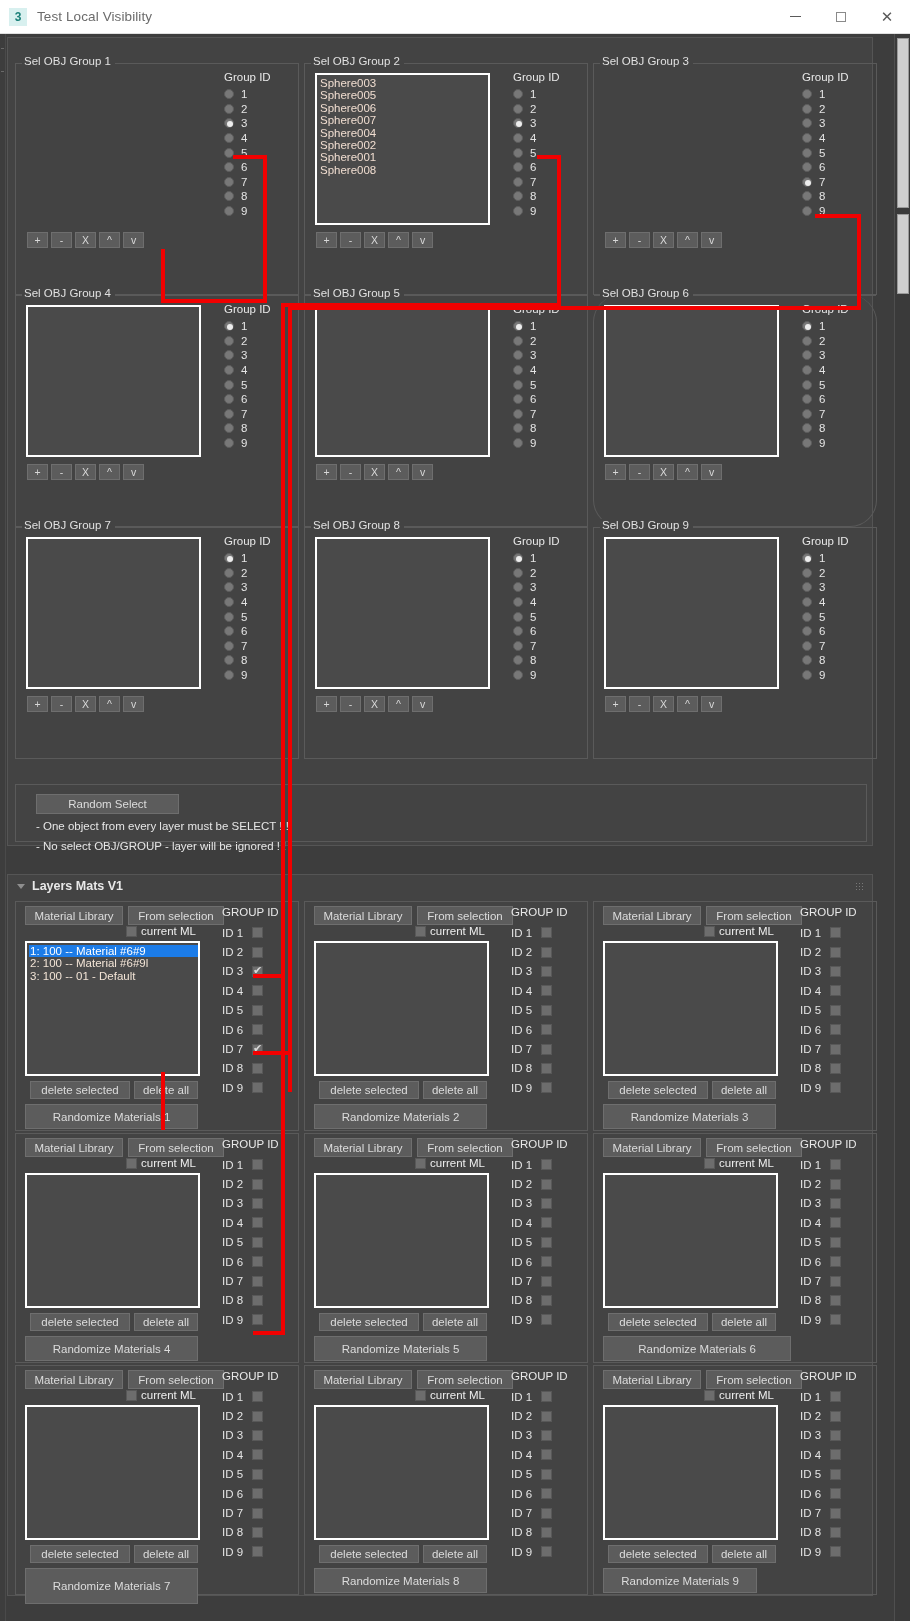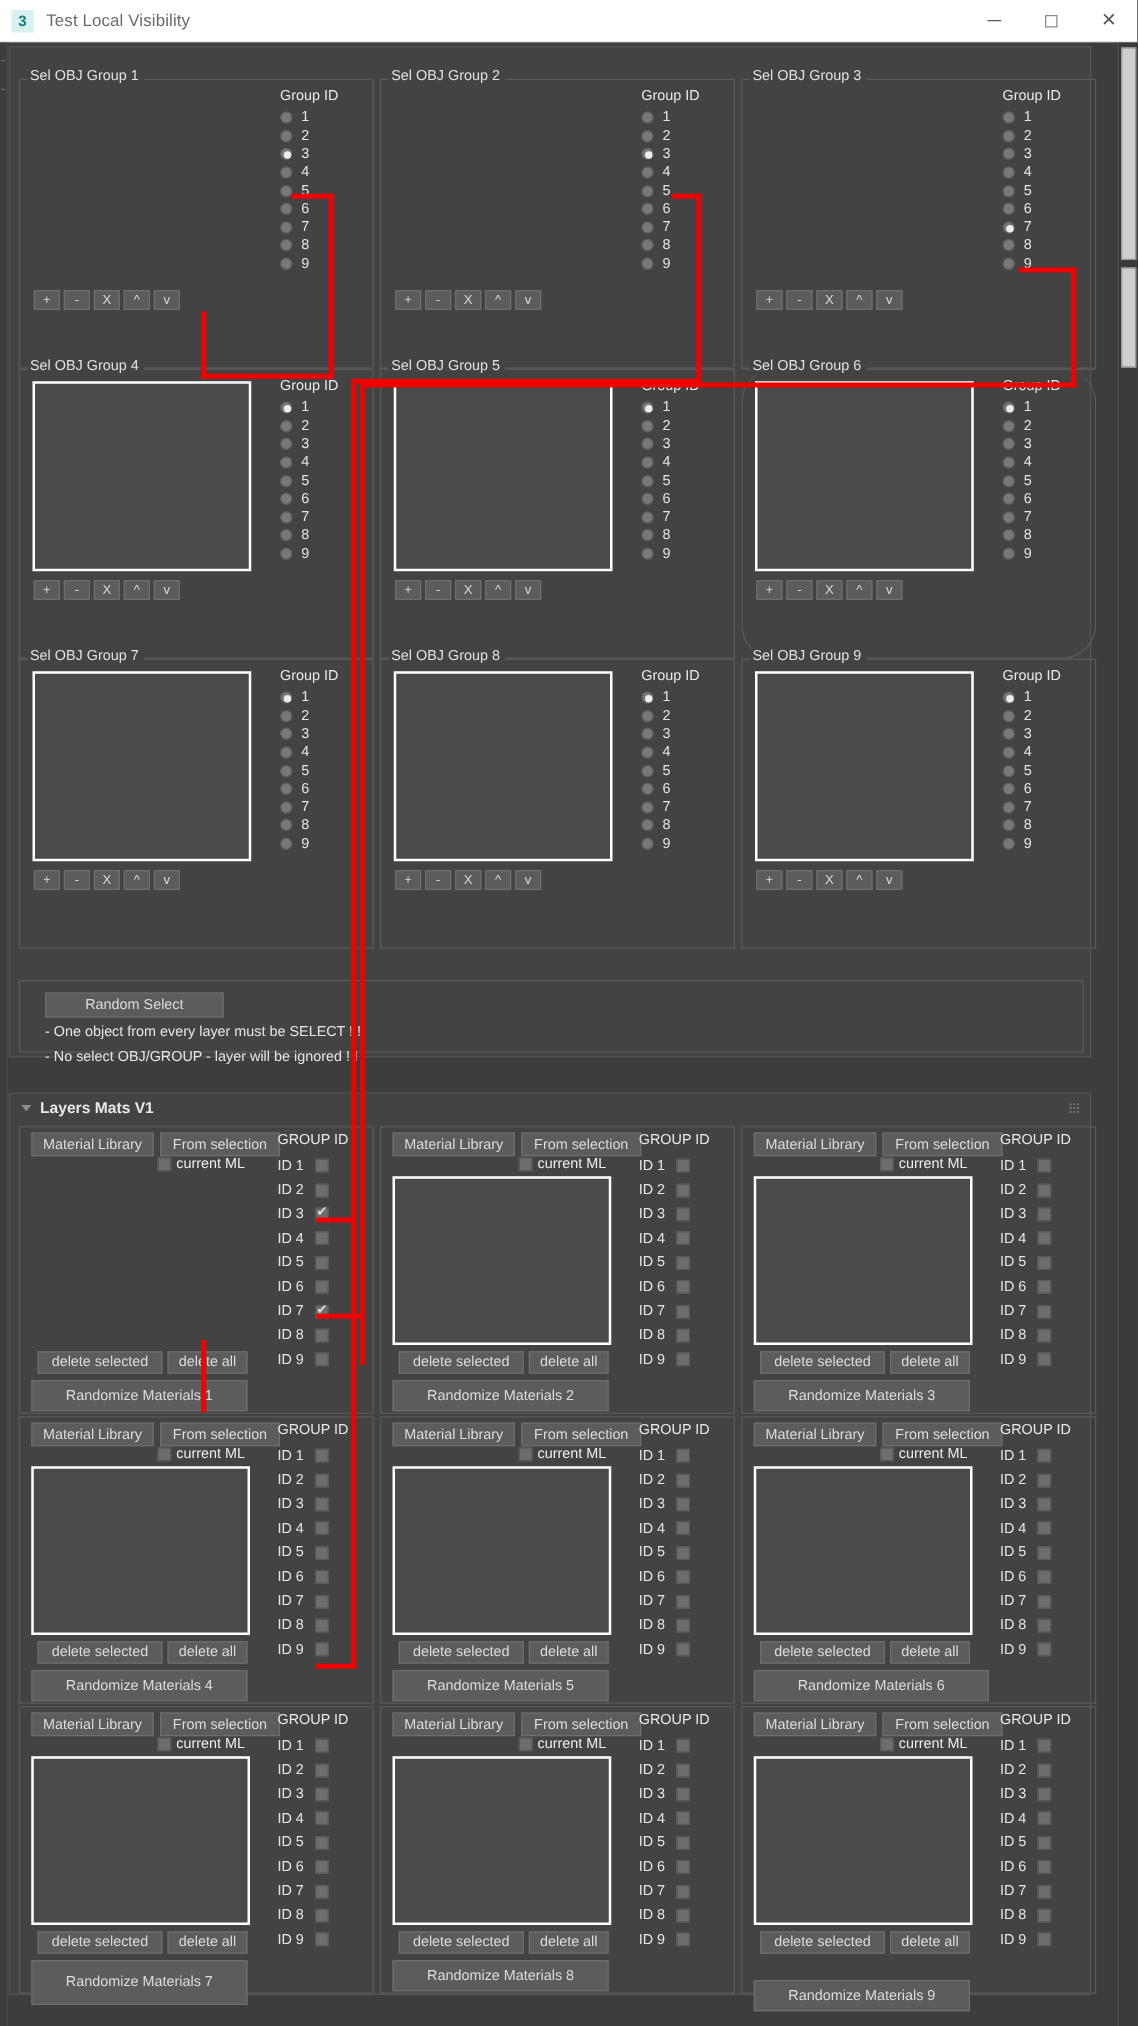--- a/index.html
+++ b/index.html
@@ -353,20 +353,30 @@
               <span class="rlabel">8</span>
             </div>
             <div class="ritem">
               <span class="rdot"></span>
               <span class="rlabel">9</span>
             </div>
           </div>
         </div>
         <div class="gbox" style="left:296px; top:25px; width:284px; height:232px;">
           <div class="gbox-title">Sel OBJ Group 2</div>
+          <div class="listbox" style="left:10px; top:10px; width:175px; height:152px;">
+            <div class="li">Sphere003</div>
+            <div class="li">Sphere005</div>
+            <div class="li">Sphere006</div>
+            <div class="li">Sphere007</div>
+            <div class="li">Sphere004</div>
+            <div class="li">Sphere002</div>
+            <div class="li">Sphere001</div>
+            <div class="li">Sphere008</div>
+          </div>
           <div class="btnrow" style="left:11px; top:169px;">
             <div class="tbtn">+</div>
             <div class="tbtn">-</div>
             <div class="tbtn">X</div>
             <div class="tbtn">^</div>
             <div class="tbtn">v</div>
           </div>
           <div class="radiocol" style="left:208px; top:8px;">
             <div class="rhead">Group ID</div>
             <div class="ritem">
@@ -772,20 +782,25 @@
       <span class="grip"></span>
     </div>
     <div id="matpanels-host">
         <div class="gbox" style="left:7px; top:26px; width:284px; height:230px;">
           <div class="wbtn" style="left:9px; top:5px; width:98px; height:19px;">Material Library</div>
           <div class="wbtn" style="left:112px; top:5px; width:96px; height:19px;">From selection</div>
           <div class="curml" style="left:110px; top:24px;">
             <span class="cbox"></span>
             <span>current ML</span>
           </div>
+          <div class="listbox" style="left:9px; top:40px; width:175px; height:135px;">
+            <div class="li mat sel">1:  100 -- Material #6#9</div>
+            <div class="li mat">2:  100 -- Material #6#9l</div>
+            <div class="li mat">3:  100 -- 01 - Default</div>
+          </div>
           <div class="wbtn" style="left:14px; top:180px; width:100px; height:18px;">delete selected</div>
           <div class="wbtn" style="left:118px; top:180px; width:64px; height:18px;">delete all</div>
           <div class="wbtn" style="left:9px; top:203px; width:173px; height:25px;">Randomize Materials 1</div>
           <div class="checkcol" style="left:206px; top:5px;">
             <div class="chead">GROUP ID</div>
             <div class="citem">
               <span class="clabel">ID 1</span>
               <span class="cbox"></span>
             </div>
             <div class="citem">
@@ -1182,21 +1197,21 @@
         <div class="gbox" style="left:585px; top:490px; width:284px; height:230px;">
           <div class="wbtn" style="left:9px; top:5px; width:98px; height:19px;">Material Library</div>
           <div class="wbtn" style="left:112px; top:5px; width:96px; height:19px;">From selection</div>
           <div class="curml" style="left:110px; top:24px;">
             <span class="cbox"></span>
             <span>current ML</span>
           </div>
           <div class="listbox" style="left:9px; top:40px; width:175px; height:135px;"></div>
           <div class="wbtn" style="left:14px; top:180px; width:100px; height:18px;">delete selected</div>
           <div class="wbtn" style="left:118px; top:180px; width:64px; height:18px;">delete all</div>
-          <div class="wbtn" style="left:9px; top:203px; width:173px; height:25px;margin-top:16px;">Randomize Materials 9</div>
+          <div class="wbtn" style="left:9px; top:203px; width:154px; height:25px;">Randomize Materials 9</div>
           <div class="checkcol" style="left:206px; top:5px;">
             <div class="chead">GROUP ID</div>
             <div class="citem">
               <span class="clabel">ID 1</span>
               <span class="cbox"></span>
             </div>
             <div class="citem">
               <span class="clabel">ID 2</span>
               <span class="cbox"></span>
             </div>

